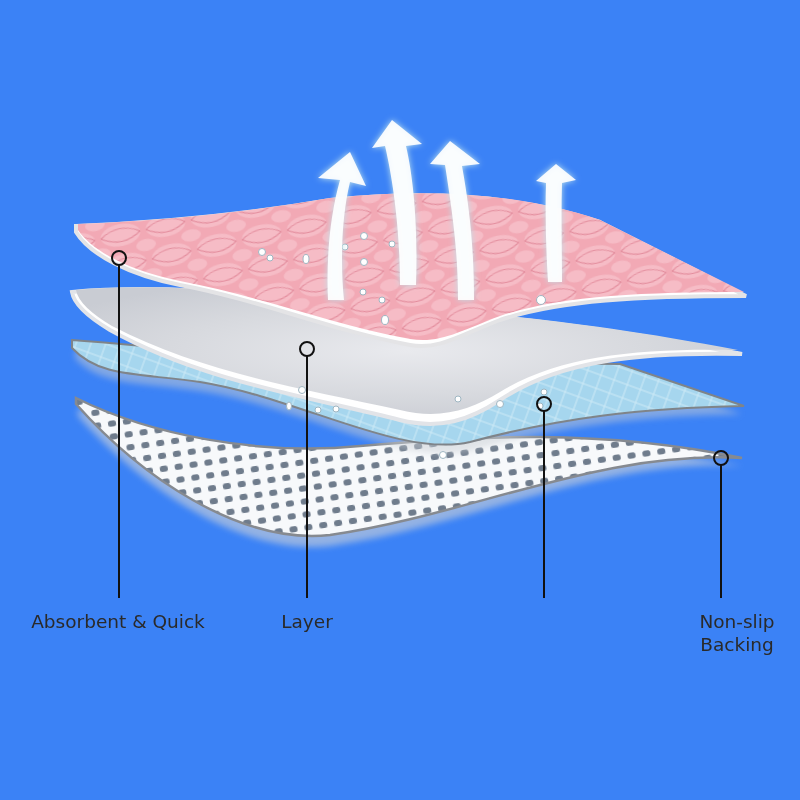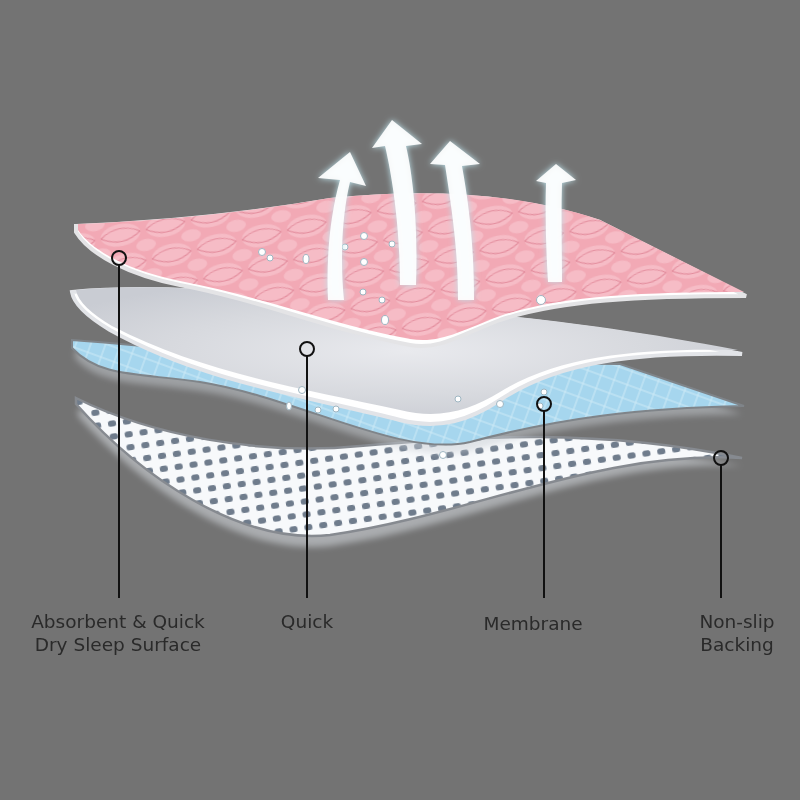--- a/index.html
+++ b/index.html
@@ -1,16 +1,16 @@
 <!DOCTYPE html>
 <html><head>
 <meta charset="utf-8">
 <style>
   html,body{margin:0;padding:0;background:#ffffff;}
-  #stage{position:relative;width:800px;height:800px;overflow:hidden;background:#737373;font-family:"DejaVu Sans","Liberation Sans",sans-serif;}
+  #stage{position:relative;width:800px;height:800px;overflow:hidden;background:#3b82f6;font-family:"DejaVu Sans","Liberation Sans",sans-serif;}
   svg.art{position:absolute;left:0;top:0;}
   .label{position:absolute;text-align:center;color:#2a2a2a;font-size:18.5px;line-height:23px;white-space:nowrap;transform:translateX(-50%);}
   .label span{display:block;}
 </style>
 </head>
 <body>
 
 <div id="stage">
   <svg class="art" width="800" height="800" viewBox="0 0 800 800">
     <defs>
@@ -120,25 +120,23 @@
       <line x1="544" y1="411" x2="544" y2="598" stroke-width="2"></line>
     </g>
     <g stroke="#111111" fill="none">
       <circle cx="721" cy="458" r="7" stroke-width="2"></circle>
       <line x1="721" y1="465" x2="721" y2="598" stroke-width="2"></line>
     </g>
   </svg>
 
   <div class="label" style="left:118px;top:610px;">
     <span>Absorbent &amp; Quick</span>
-    <span>Dry Sleep Surface</span>
   </div>
   <div class="label" style="left:307px;top:610px;">
-    <span>Quick</span>
+    <span>Layer</span>
   </div>
   <div class="label" style="left:533px;top:612px;">
-    <span>Membrane</span>
   </div>
   <div class="label" style="left:737px;top:610px;">
     <span>Non-slip</span>
     <span>Backing</span>
   </div>
 </div>
 
 </body></html>

